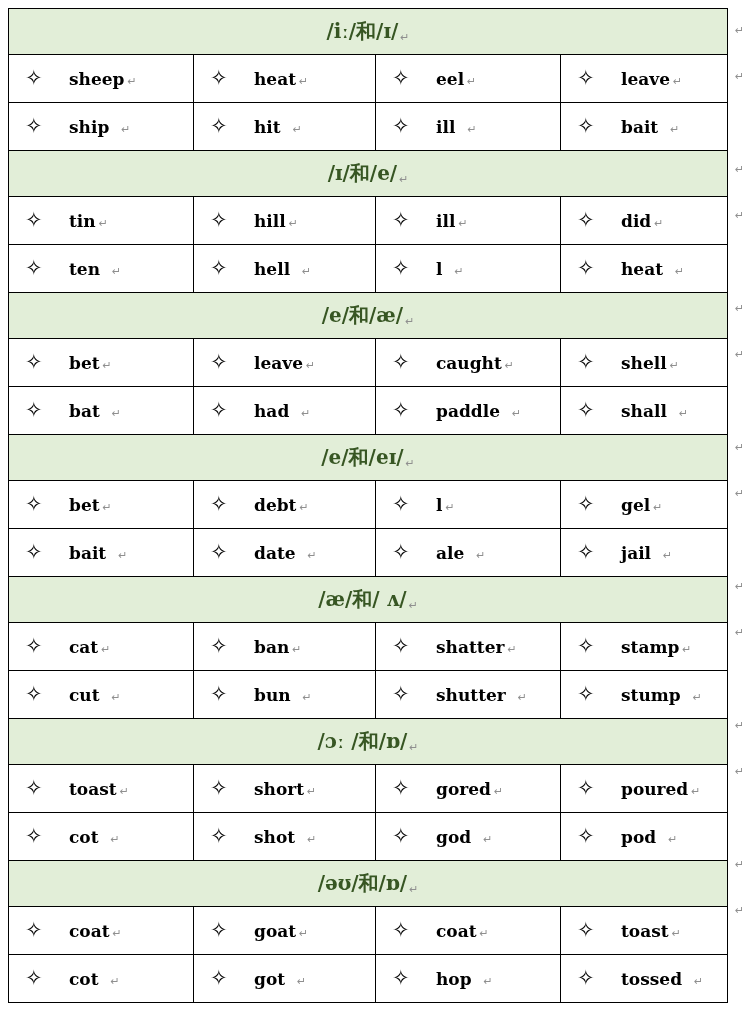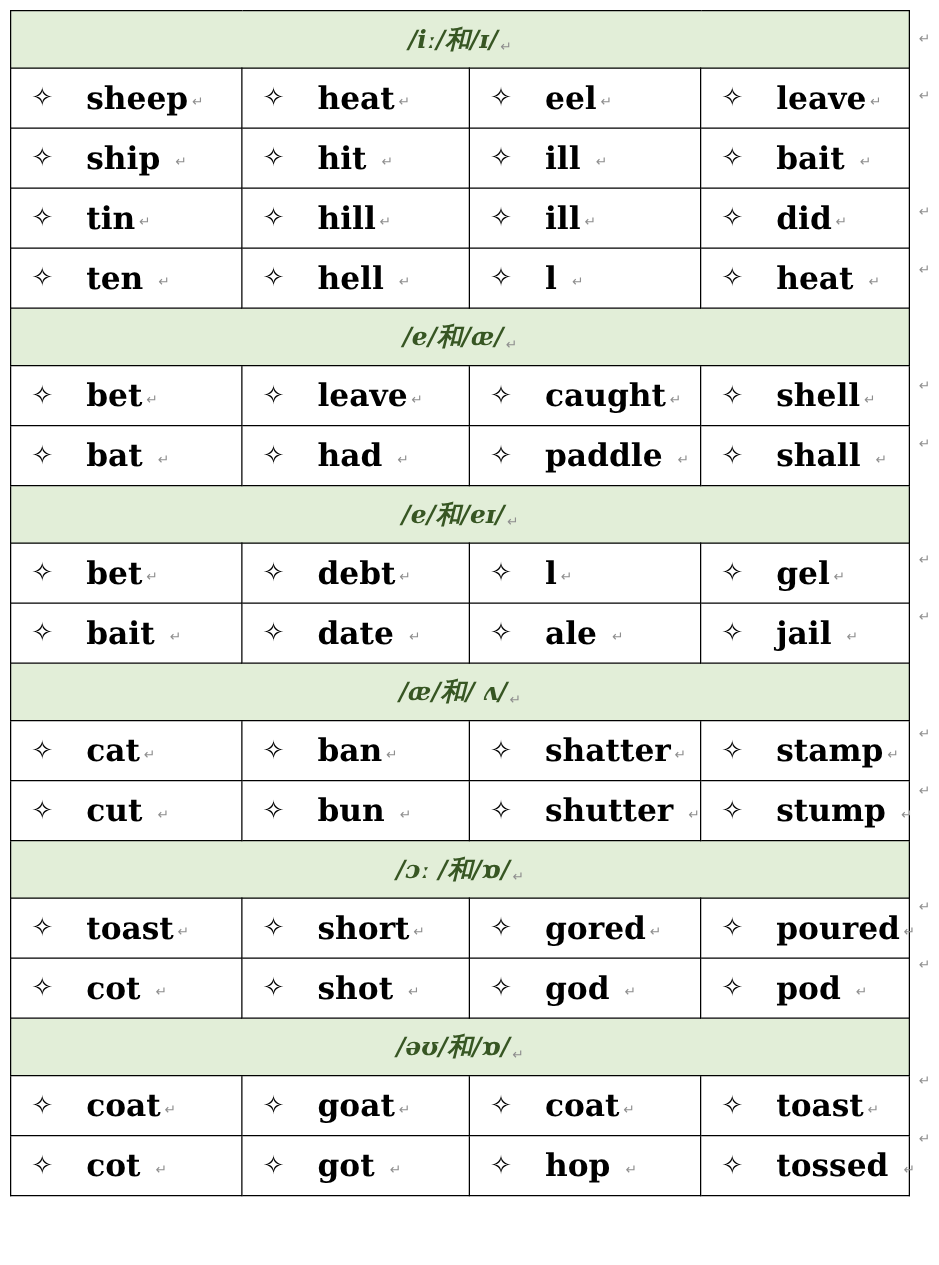--- a/index.html
+++ b/index.html
@@ -47,21 +47,20 @@
     border-right: 1.4px solid #000;
   }
 
   .phoneme-title {
     font-family: "DejaVu Serif", "Liberation Serif", serif;
     font-weight: bold;
     font-size: 20px;
     color: #375623;
     letter-spacing: 0px;
     white-space: nowrap;
-    font-style: italic;
   }
 
   
   tr.word-row td {
     height: 47px;
     background: #ffffff;
   }
 
   .cell-inner {
     display: flex;
@@ -76,21 +75,21 @@
     color: #000000;
     line-height: 1;
     width: 44px;
     flex: 0 0 44px;
     text-align: left;
   }
 
   .word {
     font-family: "DejaVu Serif", "Liberation Serif", serif;
     font-weight: bold;
-    font-size: 25px;
+    font-size: 17px;
     color: #000000;
     white-space: nowrap;
   }
 
   
   .ret {
     font-family: "DejaVu Sans", sans-serif;
     font-size: 11px;
     color: #8f8f8f;
     font-weight: normal;
@@ -198,20 +197,23 @@
               <span class="ret spaced">↵</span>
             </div>
           </td>
           <td>
             <div class="cell-inner">
               <span class="bullet">✧</span>
               <span class="word">bait</span>
               <span class="ret spaced">↵</span>
             </div>
           </td>
+        </tr>
+        <tr class="section-head">
+          <td colspan="4"><span class="phoneme-title">/ɪ/和/e/</span><span class="title-ret">↵</span></td>
         </tr>
         <tr class="word-row">
           <td>
             <div class="cell-inner">
               <span class="bullet">✧</span>
               <span class="word">tin</span>
               <span class="ret">↵</span>
             </div>
           </td>
           <td>

